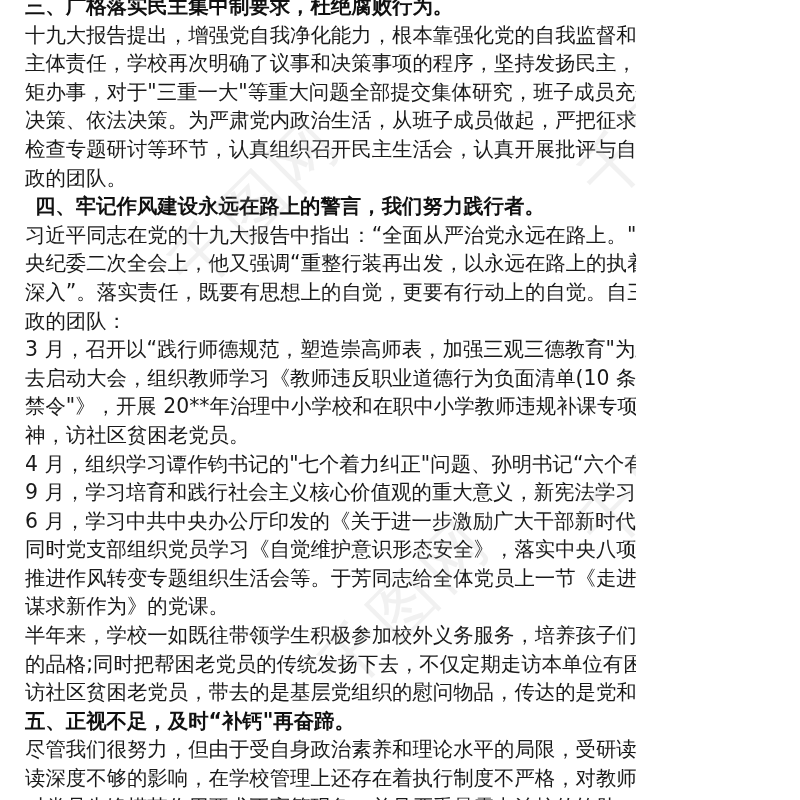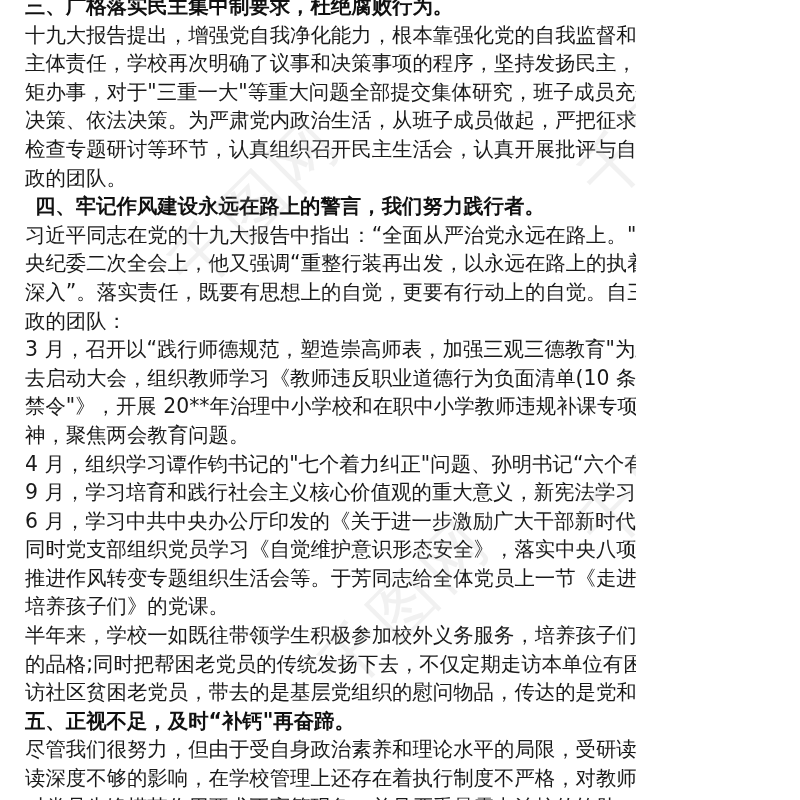--- a/index.html
+++ b/index.html
@@ -78,30 +78,30 @@
 
     <div class="line heading indent">四、牢记作风建设永远在路上的警言，我们努力践行者。</div>
     <div class="line">习近平同志在党的十九大报告中指出：“全面从严治党永远在路上。"在最近召开的十九届中</div>
     <div class="line">央纪委二次全会上，他又强调“重整行装再出发，以永远在路上的执着把全面从严治党引向</div>
     <div class="line">深入”。落实责任，既要有思想上的自觉，更要有行动上的自觉。自三月以来，学校党支部开</div>
     <div class="line last">政的团队：</div>
 
     <div class="line">3 月，召开以“践行师德规范，塑造崇高师表，加强三观三德教育"为主题的师德年建设活动</div>
     <div class="line">去启动大会，组织教师学习《教师违反职业道德行为负面清单(10 条)》和《中小学教师“十条</div>
     <div class="line">禁令"》，开展 20**年治理中小学校和在职中小学教师违规补课专项行动，学习贯彻十九大精</div>
-    <div class="line last">神，聚焦两会教育问题。</div>
+    <div class="line last">神，访社区贫困老党员。</div>
 
     <div class="line last">4 月，组织学习谭作钧书记的"七个着力纠正"问题、孙明书记“六个有效破解"问题。</div>
 
     <div class="line last">9 月，学习培育和践行社会主义核心价值观的重大意义，新宪法学习解读。</div>
 
     <div class="line">6 月，学习中共中央办公厅印发的《关于进一步激励广大干部新时代新担当新作为的意见》。</div>
     <div class="line">同时党支部组织党员学习《自觉维护意识形态安全》，落实中央八项规定精神和纠正“四风"</div>
     <div class="line">推进作风转变专题组织生活会等。于芳同志给全体党员上一节《走进新时代，展示新思想，</div>
-    <div class="line last">培养孩子们》的党课。</div>
+    <div class="line last">谋求新作为》的党课。</div>
 
     <div class="line">半年来，学校一如既往带领学生积极参加校外义务服务，培养孩子们“积极向善、孝老爱亲"</div>
     <div class="line">的品格;同时把帮困老党员的传统发扬下去，不仅定期走访本单位有困难的党员，还坚持走</div>
     <div class="line last">访社区贫困老党员，带去的是基层党组织的慰问物品，传达的是党和政府的关怀与真诚。</div>
 
     <div class="line heading">五、正视不足，及时“补钙"再奋蹄。</div>
     <div class="line">尽管我们很努力，但由于受自身政治素养和理论水平的局限，受研读习总书记系列讲话的精</div>
     <div class="line">读深度不够的影响，在学校管理上还存在着执行制度不严格，对教师人文关怀过于纪律处罚，</div>
     <div class="line">对党员先锋模范作用要求不高等现象，并且严重暴露出治校的软肋，暴露出从严治党的力度</div>
 

